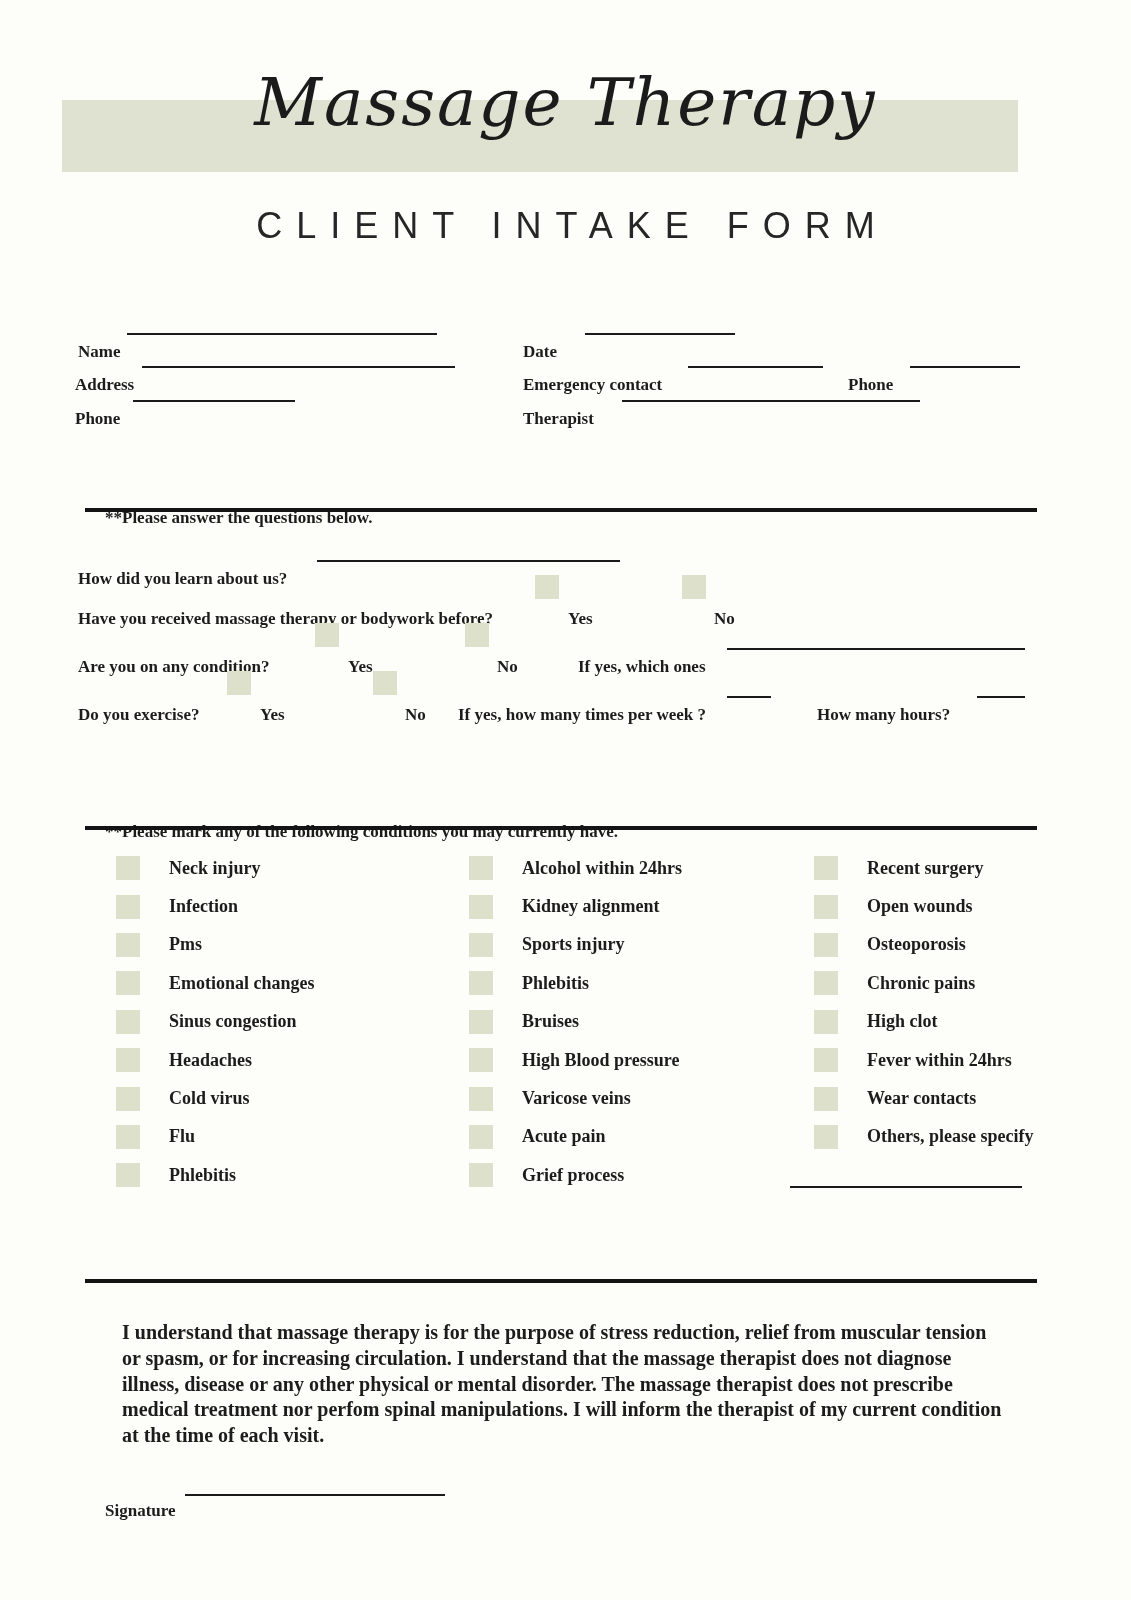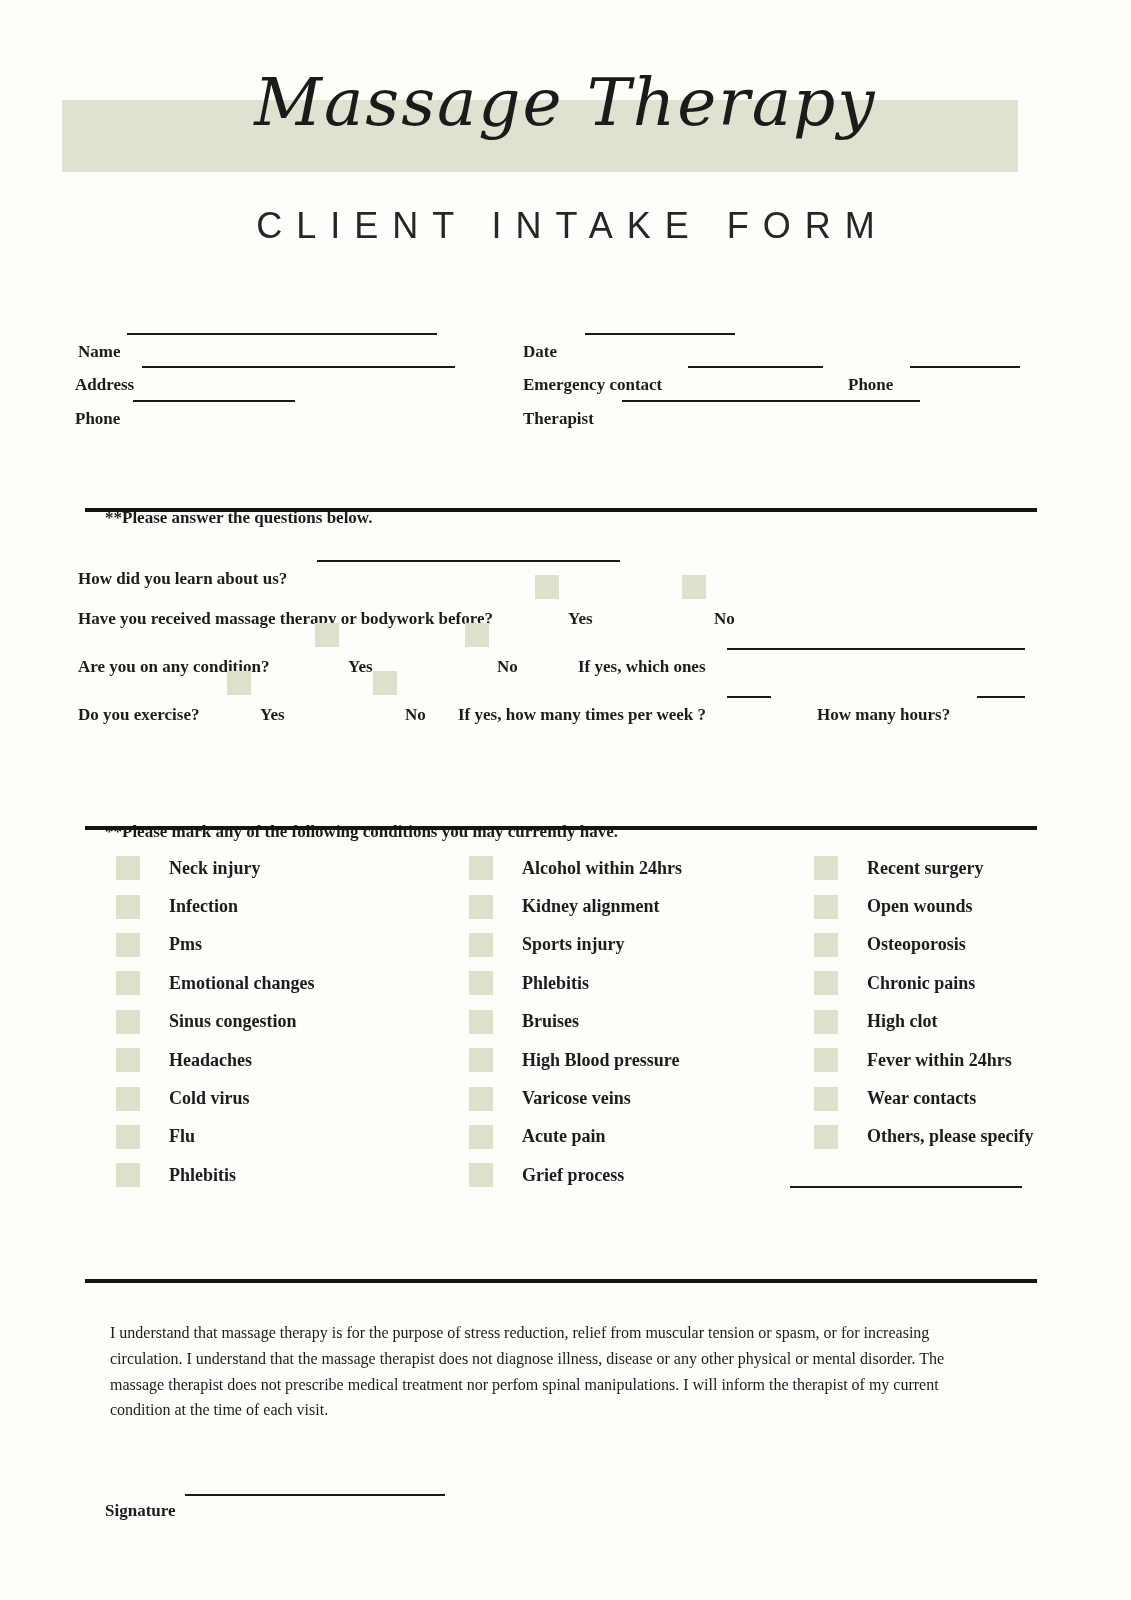--- a/index.html
+++ b/index.html
@@ -38,22 +38,22 @@
   .rule{position:absolute;height:4px;background:#141414;}
   .cbx{
     display:inline-block;width:24px;height:24px;
     background:var(--box,#dde0ca);
   }
   .cbx.abs{position:absolute;}
   .col{position:absolute;top:849px;}
   .cond-row{display:flex;align-items:center;height:38.4px;padding-left:26px;}
   .cond-row .cond-lbl{margin-left:29px;}
   .para{
-    position:absolute;left:110px;top:1320px;width:880px;
-    font-size:16px;font-weight:400;line-height:25.8px;
+    position:absolute;left:122px;top:1320px;width:880px;
+    font-size:20px;font-weight:700;line-height:25.8px;
     white-space:normal;
   }
 </style>
 </head>
 <body>
 
 <div class="page">
 
   <div class="band"></div>
   <div class="script-title">Massage Therapy</div>

